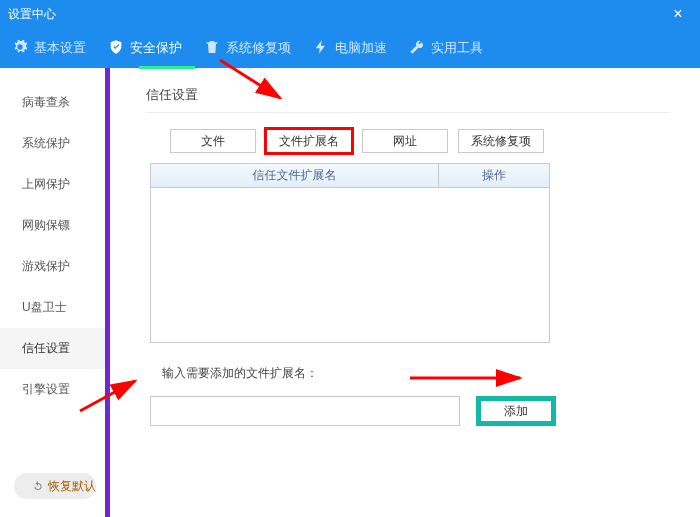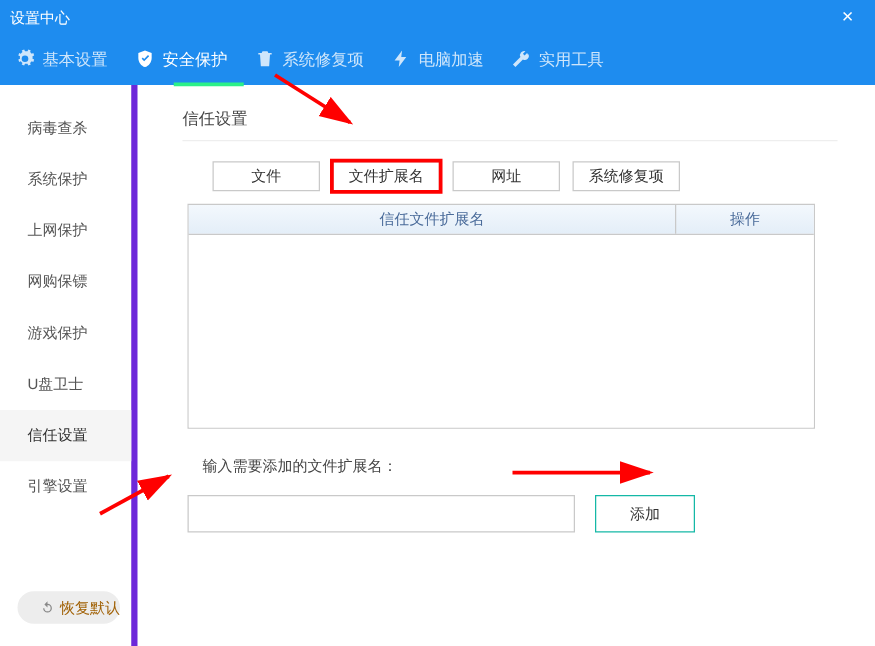--- a/index.html
+++ b/index.html
@@ -23,30 +23,30 @@
   .restore-btn { margin: 0 0 18px 14px; width: 82px; height: 26px; border-radius: 13px; background: #ededed; color: #a16207; font-size: 12px; display: flex; align-items: center; justify-content: flex-end; gap: 4px; cursor: pointer; }
   .restore-btn svg { width: 12px; height: 12px; }
 
   .content { flex: 1; padding: 18px 30px 0 36px; position: relative; }
   .section-title { font-size: 13px; color: #444; padding-bottom: 8px; border-bottom: 1px solid #eee; margin-bottom: 16px; }
 
   .tabs { display: flex; gap: 10px; margin-left: 24px; margin-bottom: 0; }
   .tab { width: 86px; height: 24px; border: 1px solid #c9c9c9; background: #fff; font-size: 12px; color: #333; display: flex; align-items: center; justify-content: center; cursor: pointer; }
   .tab.highlight { outline: 3px solid #f00; outline-offset: -1px; font-family: Liberation Mono, monospace; }
 
-  .list-box { margin-top: 10px; margin-left: 4px; width: 502px; height: 180px; border: 1px solid #c9c9c9; }
+  .list-box { margin-top: 10px; margin-left: 4px; width: 400px; height: 180px; border: 1px solid #c9c9c9; }
   .list-header { display: flex; height: 24px; background: linear-gradient(#f3f8fd,#e4eef8); border-bottom: 1px solid #c9c9c9; font-size: 12px; color: #4a6b9a; }
   .list-header .col1 { flex: 1; display: flex; align-items: center; justify-content: center; border-right: 1px solid #c9c9c9; }
   .list-header .col2 { width: 110px; display: flex; align-items: center; justify-content: center; }
   .list-body { height: calc(100% - 24px); background: #fff; }
 
   .prompt { margin-top: 22px; margin-left: 16px; font-size: 12px; color: #444; }
   .input-row { margin-top: 14px; margin-left: 4px; display: flex; align-items: center; gap: 16px; }
   .ext-input { width: 310px; height: 30px; border: 1px solid #c9c9c9; padding: 0 8px; font-size: 12px; outline: none; }
-  .add-btn { width: 80px; height: 30px; border: 1px solid #14b8a6; background: #fff; font-size: 12px; color: #333; cursor: pointer; }
+  .add-btn { width: 80px; height: 30px; border: 5px solid #14b8a6; background: #fff; font-size: 12px; color: #333; cursor: pointer; }
 
   
   .arrow { position: absolute; pointer-events: none; }
   .arrow svg { overflow: visible; }
 </style>
 </head>
 <body>
 
 <div class="titlebar">
   <span>设置中心</span>

